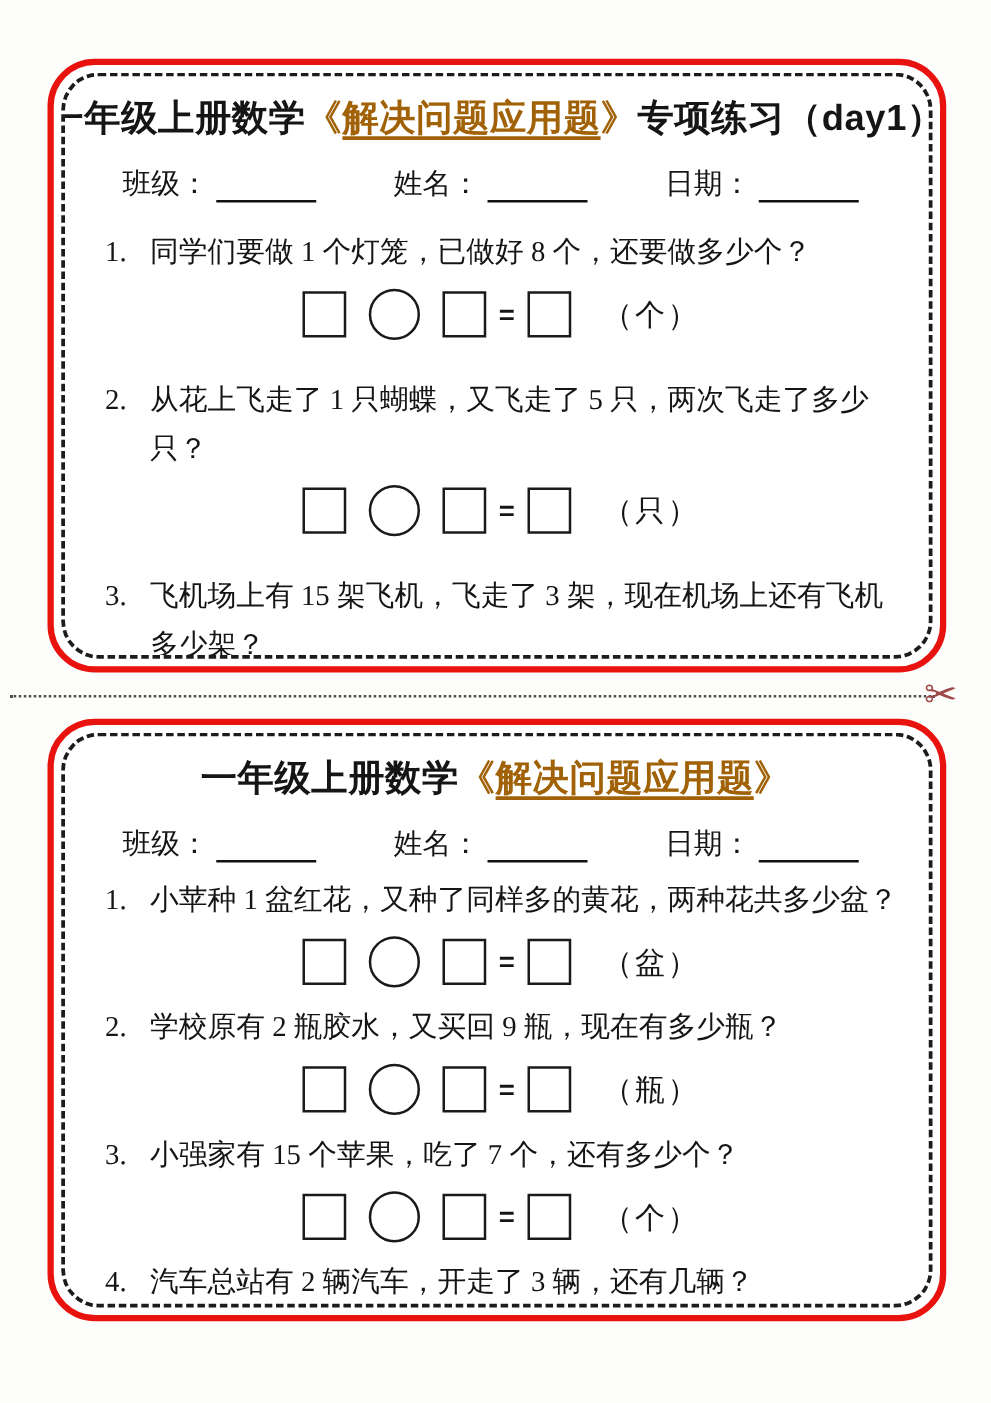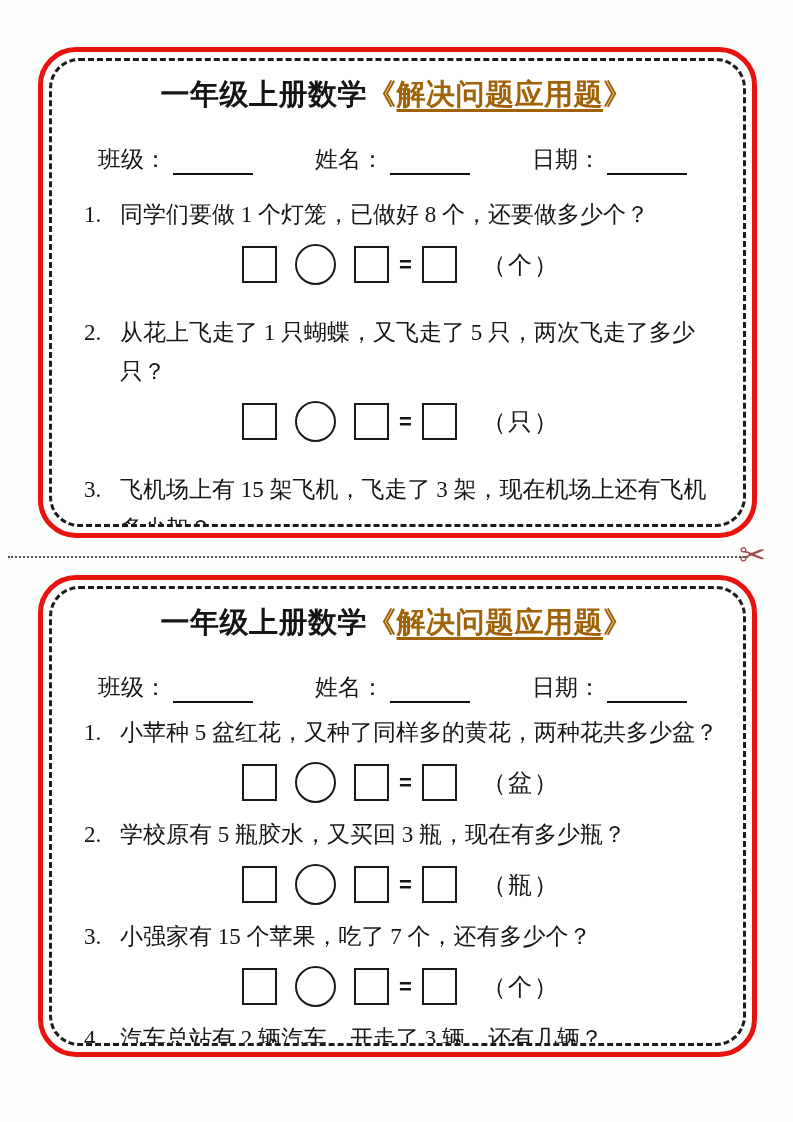--- a/index.html
+++ b/index.html
@@ -47,21 +47,21 @@
     text-decoration: underline;
     text-decoration-thickness: 2.5px;
     text-underline-offset: 5px;
   }
   .info {
     display: flex;
     justify-content: space-between;
     font-size: 23px;
     margin: 16px 34px 2px 26px;
   }
-  .info-item { display: inline-flex; align-items: flex-end; margin-top: 13px; }
+  .info-item { display: inline-flex; align-items: flex-end; }
   .blank {
     display: inline-block;
     width: 80px;
     height: 26px;
     border-bottom: 2.5px solid #111;
     margin-left: 6px;
   }
   .prob {
     display: flex;
     font-size: 23px;
@@ -119,20 +119,21 @@
 </style>
 </head>
 <body>
 
 <section class="card card1">
   <div class="card-inner">
 
     <h1 class="title">
         <span>一年级上册数学</span>
         <span class="hl"><span>《</span><span class="hl-text">解决问题应用题</span><span>》</span></span>
+        <span>专项练习（day1）</span>
       </h1>
 
     <div class="info">
       <span class="info-item">
           <span>班级：</span>
           <span class="blank"></span>
         </span>
       <span class="info-item">
           <span>姓名：</span>
           <span class="blank"></span>
@@ -199,34 +200,34 @@
           <span class="blank"></span>
         </span>
       <span class="info-item">
           <span>日期：</span>
           <span class="blank"></span>
         </span>
     </div>
 
     <div class="prob">
       <span class="num">1.</span>
-      <span class="ptext">小苹种 5 盆红花，又种了同样多的黄花，两种花共多少盆？</span>
+      <span class="ptext">小苹种 1 盆红花，又种了同样多的黄花，两种花共多少盆？</span>
     </div>
     <div class="eq-row">
       <span class="sq"></span>
       <span class="ci"></span>
       <span class="sq"></span>
       <span class="eqs">=</span>
       <span class="sq"></span>
       <span class="unit">（盆）</span>
     </div>
 
     <div class="prob">
       <span class="num">2.</span>
-      <span class="ptext">学校原有 5 瓶胶水，又买回 3 瓶，现在有多少瓶？</span>
+      <span class="ptext">学校原有 2 瓶胶水，又买回 9 瓶，现在有多少瓶？</span>
     </div>
     <div class="eq-row">
       <span class="sq"></span>
       <span class="ci"></span>
       <span class="sq"></span>
       <span class="eqs">=</span>
       <span class="sq"></span>
       <span class="unit">（瓶）</span>
     </div>
 

